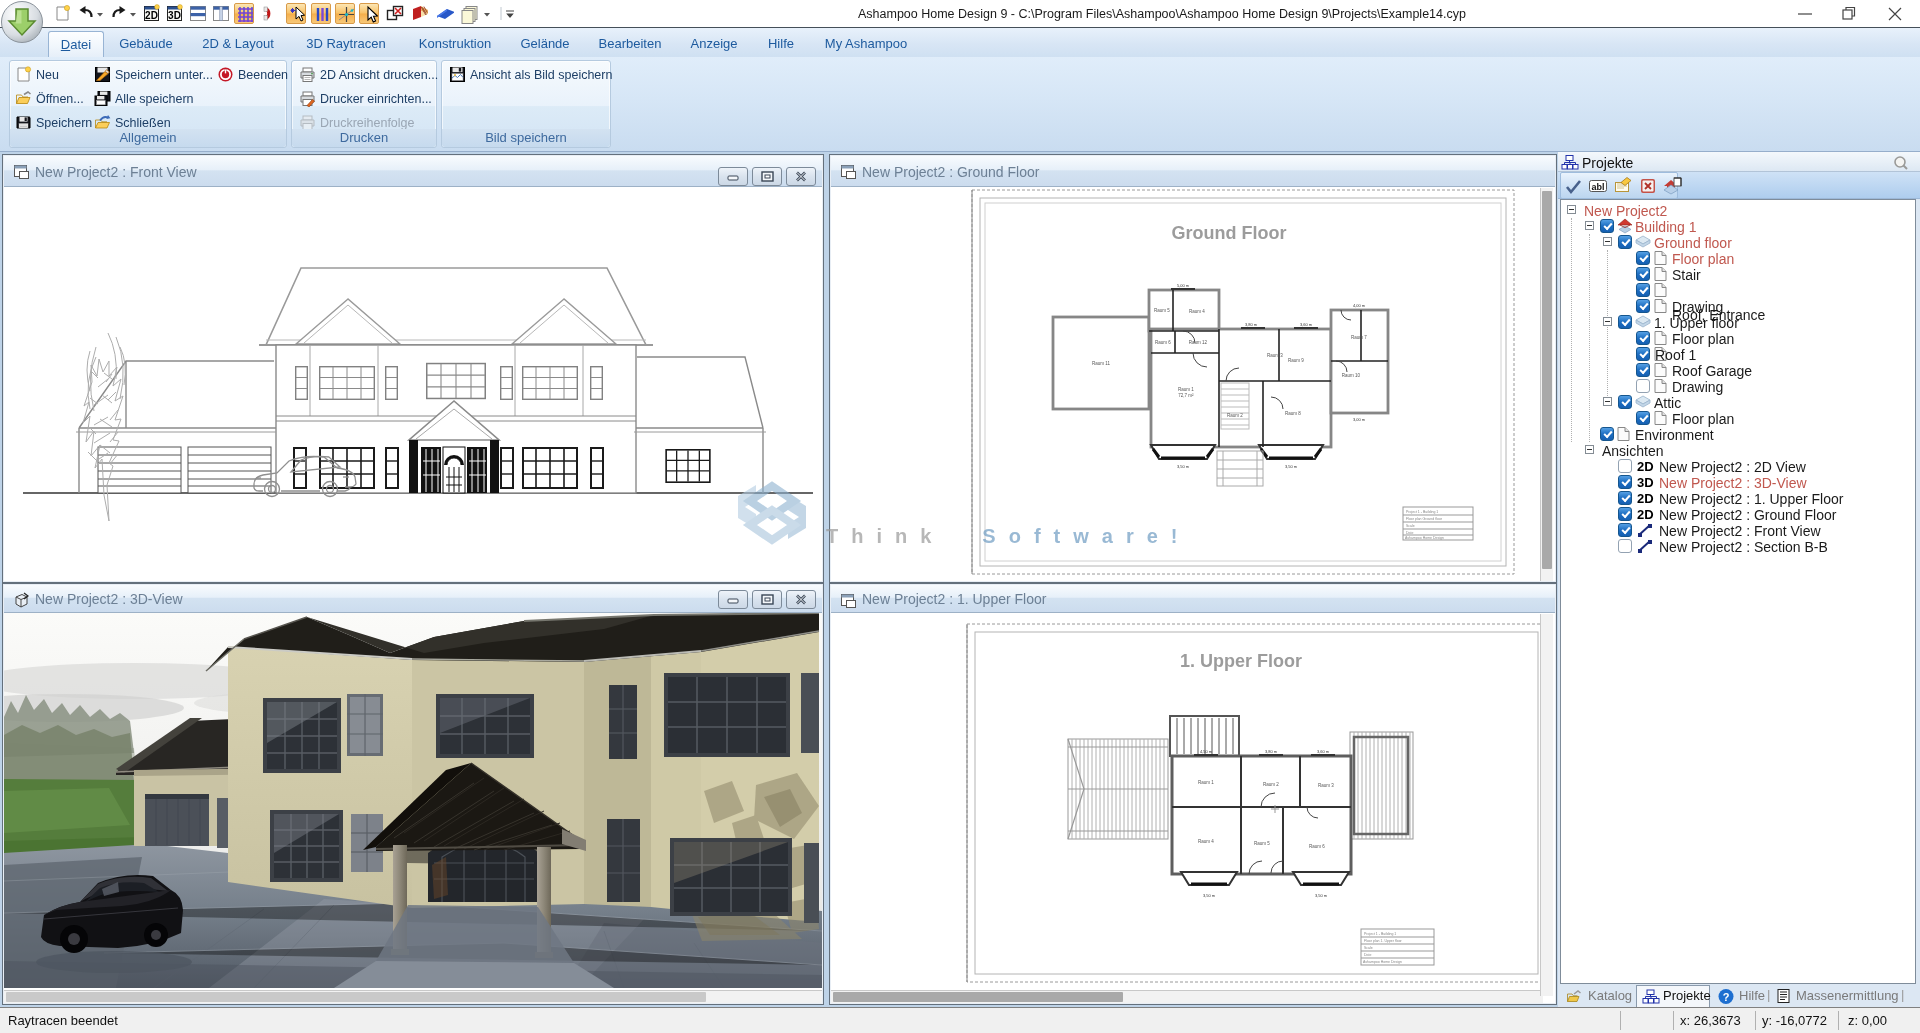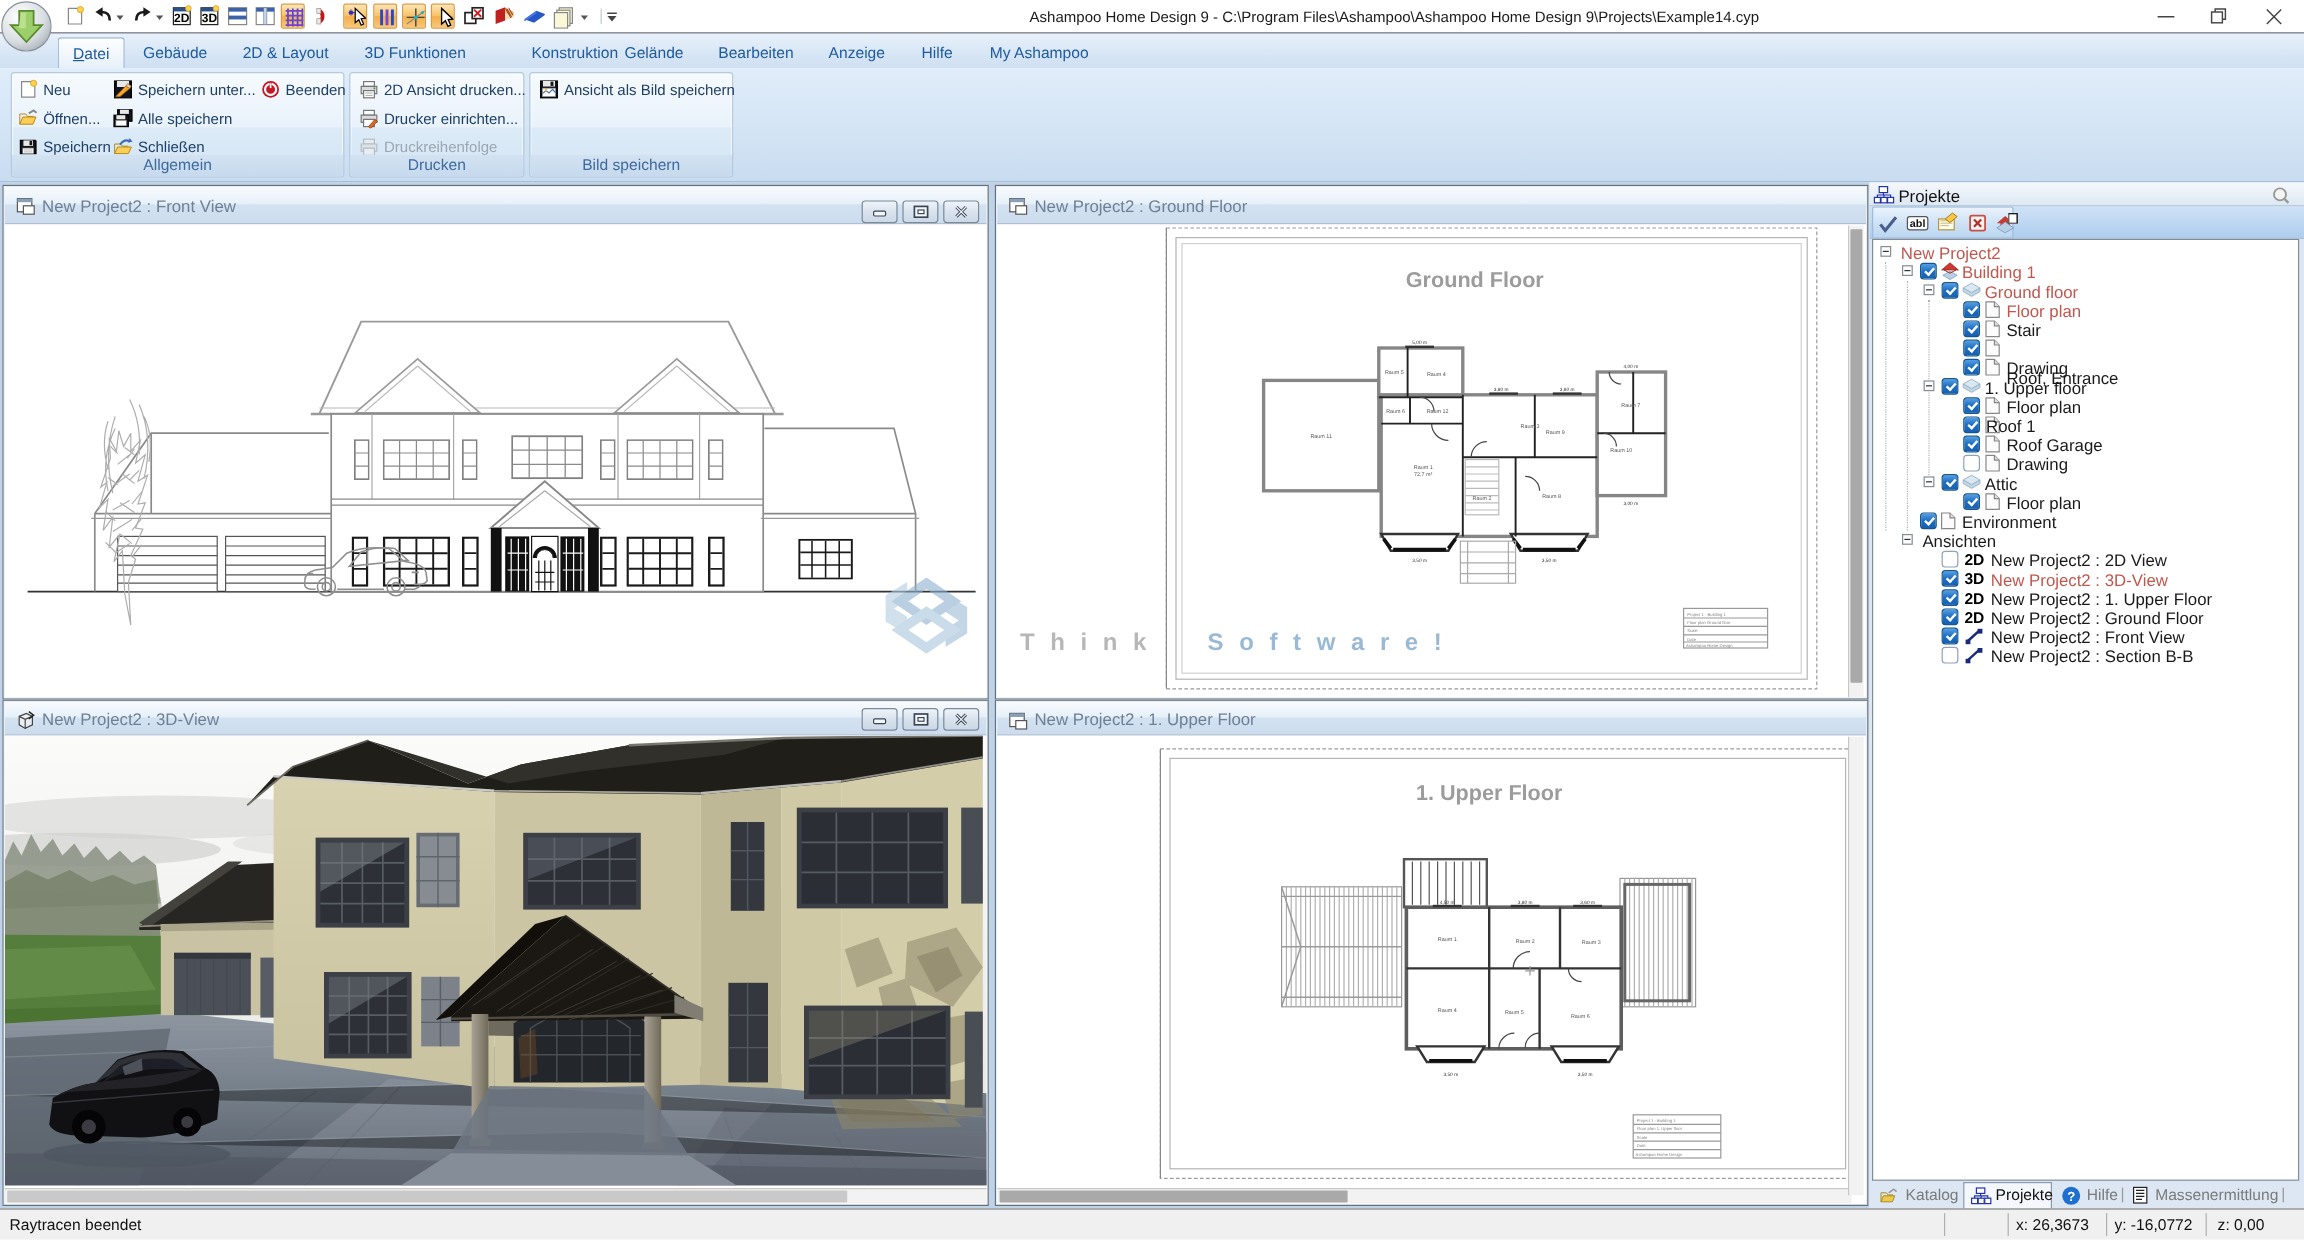--- a/index.html
+++ b/index.html
@@ -198,22 +198,22 @@
 <div class="abs" style="left:1px;top:1px;width:42px;height:42px;border-radius:50%;background:radial-gradient(circle at 35% 30%,#ffffff,#d8dde2 55%,#aeb6bd 80%,#8f979e);border:1px solid #8a929a;z-index:50;"></div>
 <svg class="abs" style="left:1px;top:1px;z-index:51" width="42" height="42">
       <path d="M15 8 h12 v12 h7 l-13 14 l-13 -14 h7 z" fill="#9ccf6a" stroke="#5a8a30" stroke-width="1.5"></path>
       <path d="M16.5 9.5 h4 v13 h-6 z" fill="#c2e49a" opacity=".8"></path>
     </svg>
 </div>
 <div id="tabrow">
 <div class="rtab active" style="left:48px;width:56px;"><span style="text-decoration:underline">D</span>atei</div>
 <div class="rtab" style="left:112px;width:68px;">Gebäude</div>
 <div class="rtab" style="left:196px;width:84px;">2D &amp; Layout</div>
-<div class="rtab" style="left:300px;width:92px;">3D Funktionen</div>
-<div class="rtab" style="left:413px;width:84px;margin-left:24px;">Konstruktion</div>
+<div class="rtab" style="left:300px;width:92px;">3D Raytracen</div>
+<div class="rtab" style="left:413px;width:84px;">Konstruktion</div>
 <div class="rtab" style="left:518px;width:54px;">Gelände</div>
 <div class="rtab" style="left:596px;width:68px;">Bearbeiten</div>
 <div class="rtab" style="left:686px;width:56px;">Anzeige</div>
 <div class="rtab" style="left:762px;width:38px;">Hilfe</div>
 <div class="rtab" style="left:820px;width:92px;">My Ashampoo</div>
 </div>
 
 <div id="ribbon">
 <div class="rgroup" style="left:9px;width:278px;">
  <div class="rbtn" style="left:5px;top:5px;">
@@ -1050,21 +1050,21 @@
  </div>
 </div>
 
 <div class="abs" style="left:0;top:0;width:1558px;height:855px;pointer-events:none;z-index:30;">
  <svg class="abs" style="left:724px;top:324px" width="96" height="86" opacity=".6">
   <path d="M14 20 L32 9 L32 24 L21 31 L32 38 L32 53 L14 42 Z" fill="#b3cde2"></path>
   <path d="M82 30 L64 19 L64 34 L75 41 L64 48 L64 63 L82 52 Z" fill="#9cbcd7"></path>
   <path d="M48 10 L70 25 L48 40 L26 25 Z" fill="none" stroke="#8db2d0" stroke-width="8"></path>
   <path d="M48 34 L70 49 L48 64 L26 49 Z" fill="none" stroke="#a7c4dc" stroke-width="8"></path>
  </svg>
- <div class="abs" style="left:826px;top:373px;font-size:20px;font-weight:bold;white-space:nowrap;"><span style="color:rgba(152,152,152,.7);letter-spacing:13px;margin-left:24px;">Think</span><span style="display:inline-block;width:38px;"></span><span style="color:rgba(113,158,196,.72);letter-spacing:13px;">Software!</span></div>
+ <div class="abs" style="left:826px;top:373px;font-size:20px;font-weight:bold;white-space:nowrap;"><span style="color:rgba(152,152,152,.7);letter-spacing:13px;">Think</span><span style="display:inline-block;width:38px;"></span><span style="color:rgba(113,158,196,.72);letter-spacing:13px;">Software!</span></div>
 </div>
 </div>
 <div id="rpanel">
  <div id="rphead">
   <svg style="position:absolute;left:3px;top:2px" width="18" height="17">
         <rect x="5" y="1.5" width="7" height="5" fill="#fff" stroke="#2233aa"></rect>
         <rect x="1" y="10.5" width="5" height="4.5" fill="#fff" stroke="#2233aa"></rect>
         <rect x="6.5" y="10.5" width="5" height="4.5" fill="#fff" stroke="#2233aa"></rect>
         <rect x="12" y="10.5" width="5" height="4.5" fill="#fff" stroke="#2233aa"></rect>
         <path d="M8.5 6.5 v2 M3.5 10.5 v-2 h11 v2 M9 10.5 v-2" fill="none" stroke="#2233aa"></path>

